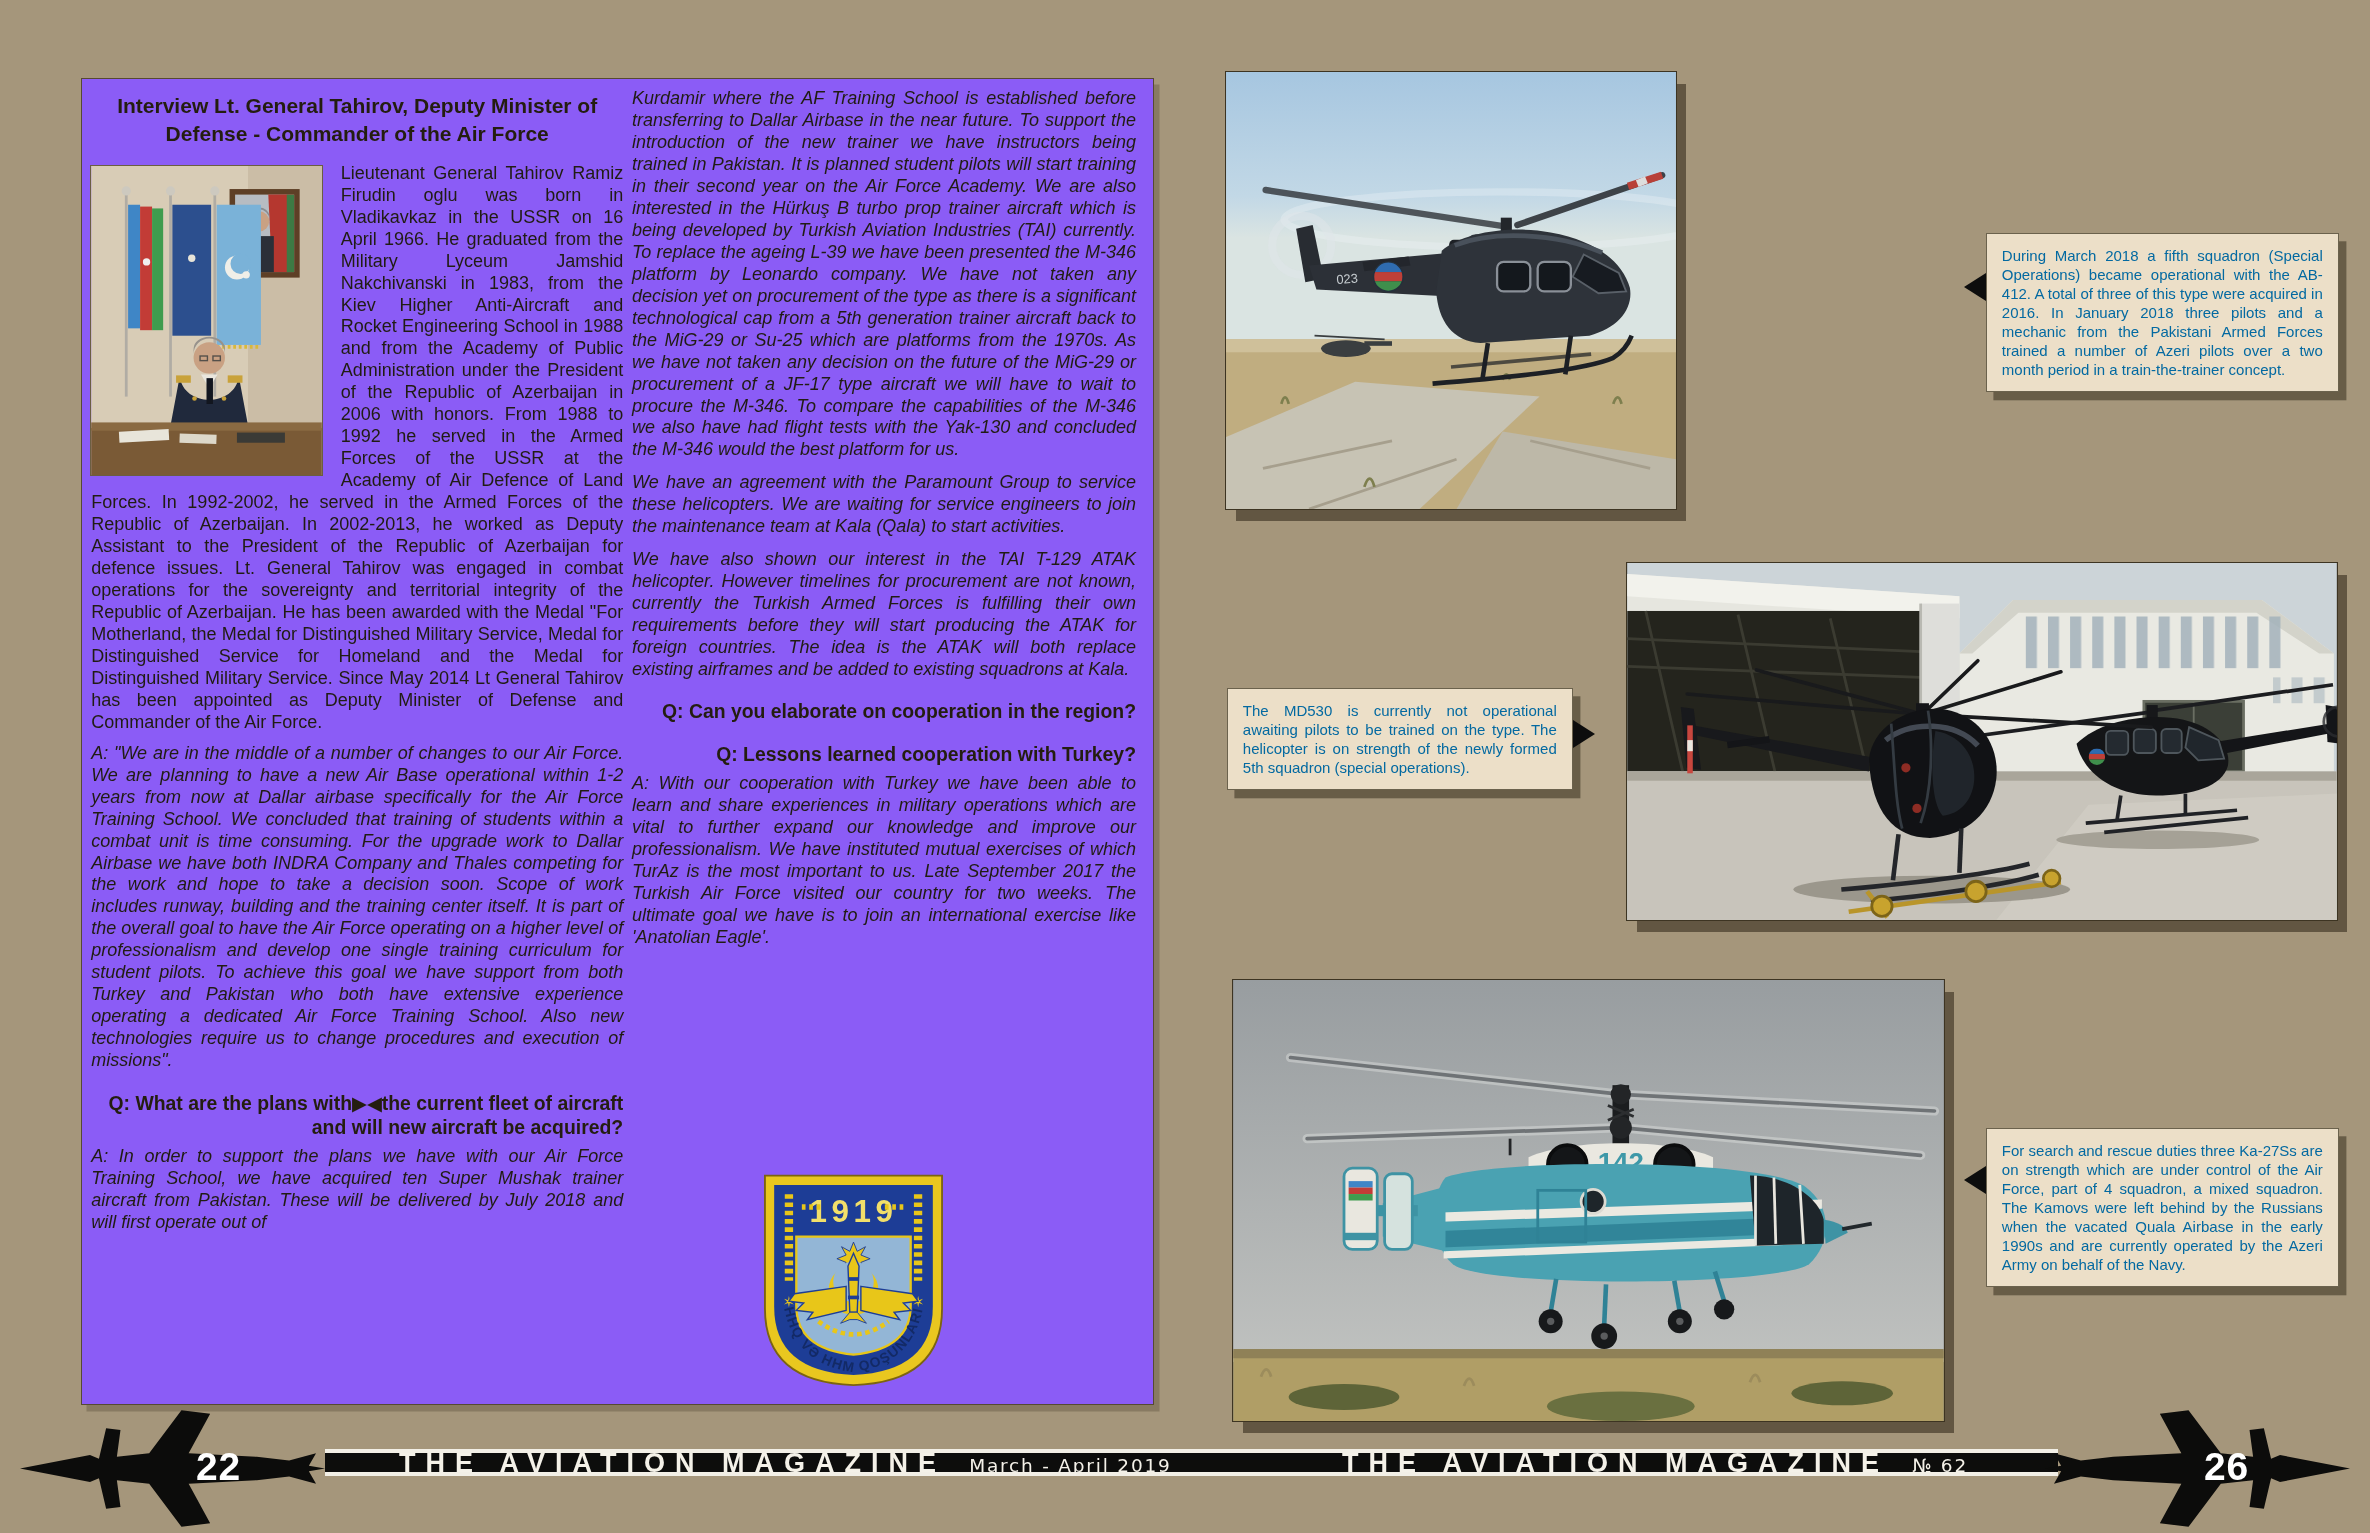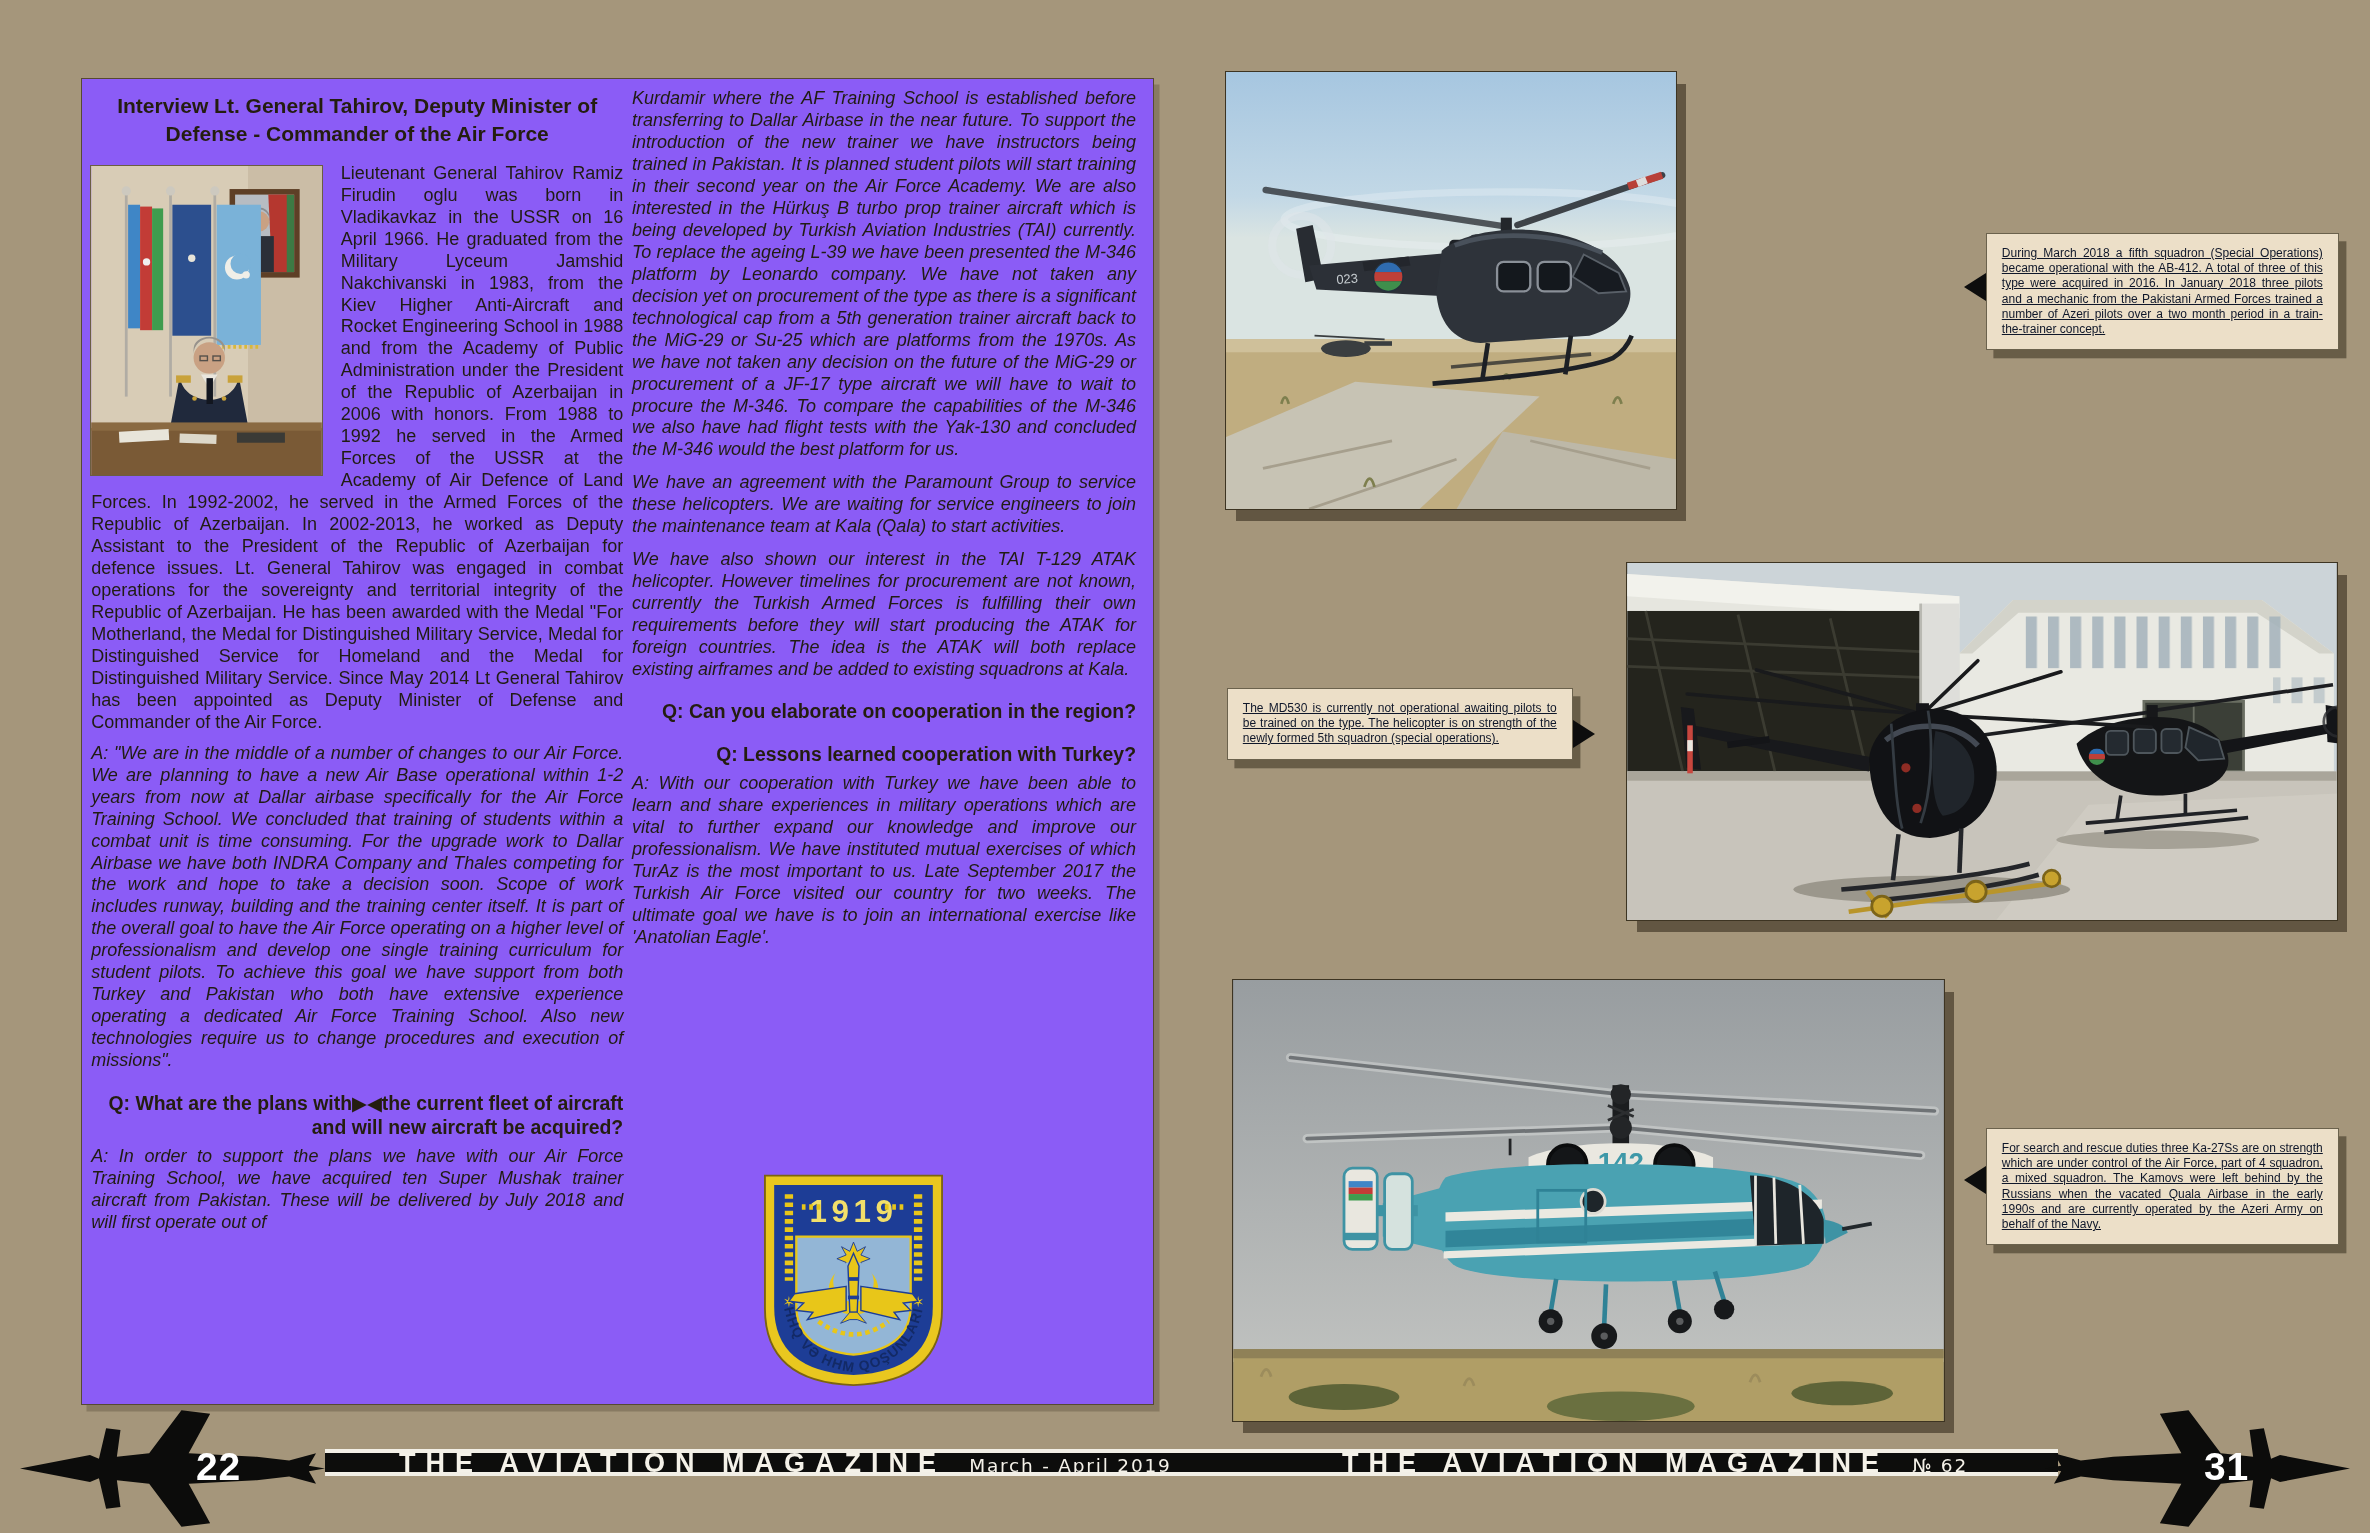--- a/index.html
+++ b/index.html
@@ -18,21 +18,21 @@
   .portrait{float:left;width:231px;height:309px;margin:3.7px 18.5px 3.7px 0;outline:0.9px solid #6b5e42;}
   .badge{position:absolute;left:679px;top:1093px;width:185px;height:214px;}
   
   .photo{position:absolute;background:#777;box-shadow:10px 12px 0 rgba(43,35,20,.55);outline:0.9px solid #3d3422;}
   .photo svg{display:block;}
   #photo1{left:1226px;top:72px;width:450px;height:437px;}
   #photo2{left:1627px;top:563px;width:710px;height:357px;}
   #photo3{left:1233px;top:980px;width:711px;height:441px;}
   
   .caption{position:absolute;background:#ecdfc8;border:0.9px solid #6b624d;box-shadow:7.4px 8.3px 0 rgba(43,35,20,.5);
-           padding:12px 14.8px;font-size:12px;line-height:1.27;color:#0f172a;text-align:justify;text-decoration:underline;}
+           padding:12px 14.8px;font-size:15px;line-height:1.27;color:#0369a1;text-align:justify;}
   #caption1{left:1986px;top:233px;width:321px;}
   #caption2{left:1227px;top:688px;width:314px;}
   #caption3{left:1986px;top:1128px;width:321px;}
   .arr{position:absolute;width:0;height:0;border-top:14px solid transparent;border-bottom:14px solid transparent;}
   .arr-left{border-right:22px solid #0d0d0d;left:-23px;}
   .arr-right{border-left:22px solid #0d0d0d;right:-23px;}
   
   #footer-bar{position:absolute;left:325px;top:1449px;width:1733px;height:18.5px;background:#0d0d0c;
               border-top:4.6px solid #f2efe6;border-bottom:4.6px solid #f2efe6;}
   .bar-text{position:absolute;top:1451px;height:24px;line-height:24px;color:#f4f1e8;white-space:nowrap;}
@@ -429,16 +429,16 @@
   <svg class="jet" id="jet-left" viewBox="0 0 340 150">
     <g transform="scale(-1,1) translate(-340,0)">
       <path d="M340,75 L262,60 L252,64 L244,30 L228,32 L232,62 L196,58 L160,10 L128,14 L152,58 L76,62 L40,66 L10,58 L18,72 L0,75 L18,78 L10,92 L40,84 L76,88 L152,92 L128,136 L160,140 L196,92 L232,88 L228,118 L244,120 L252,86 L262,90 Z" fill="#0c0c0b"></path>
     </g>
   </svg>
   <svg class="jet" id="jet-right" viewBox="0 0 340 150">
     <path d="M340,75 L262,60 L252,64 L244,30 L228,32 L232,62 L196,58 L160,10 L128,14 L152,58 L76,62 L40,66 L10,58 L18,72 L0,75 L18,78 L10,92 L40,84 L76,88 L152,92 L128,136 L160,140 L196,92 L232,88 L228,118 L244,120 L252,86 L262,90 Z" fill="#0c0c0b"></path>
   </svg>
 
   <div class="pageno" id="pageno-left">22</div>
-  <div class="pageno" id="pageno-right">31</div>
+  <div class="pageno" id="pageno-right">26</div>
 
 </div>
 
 
 </body></html>

